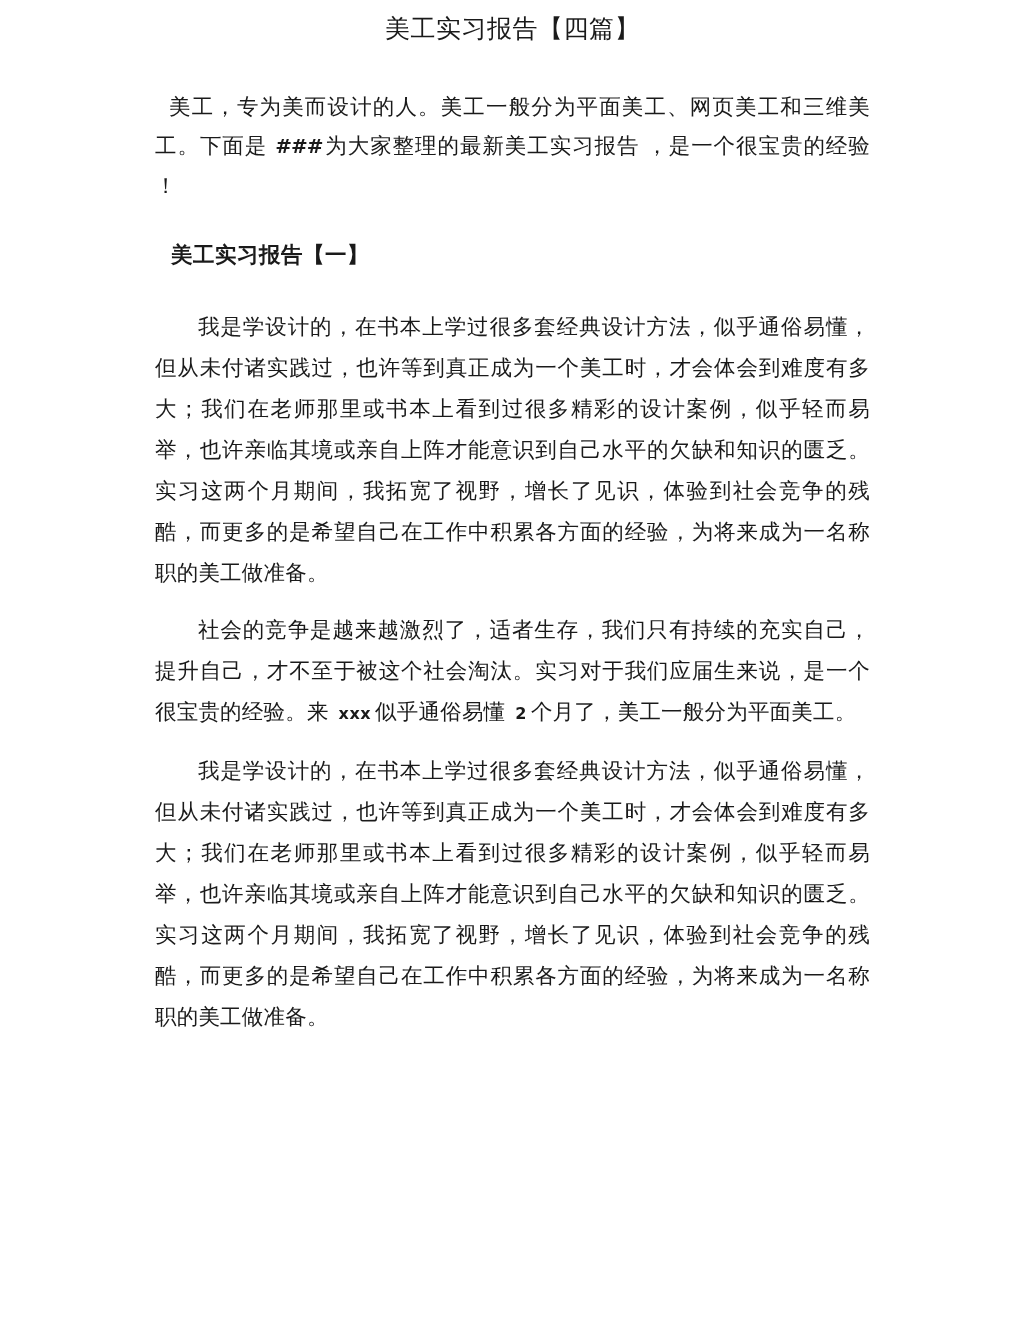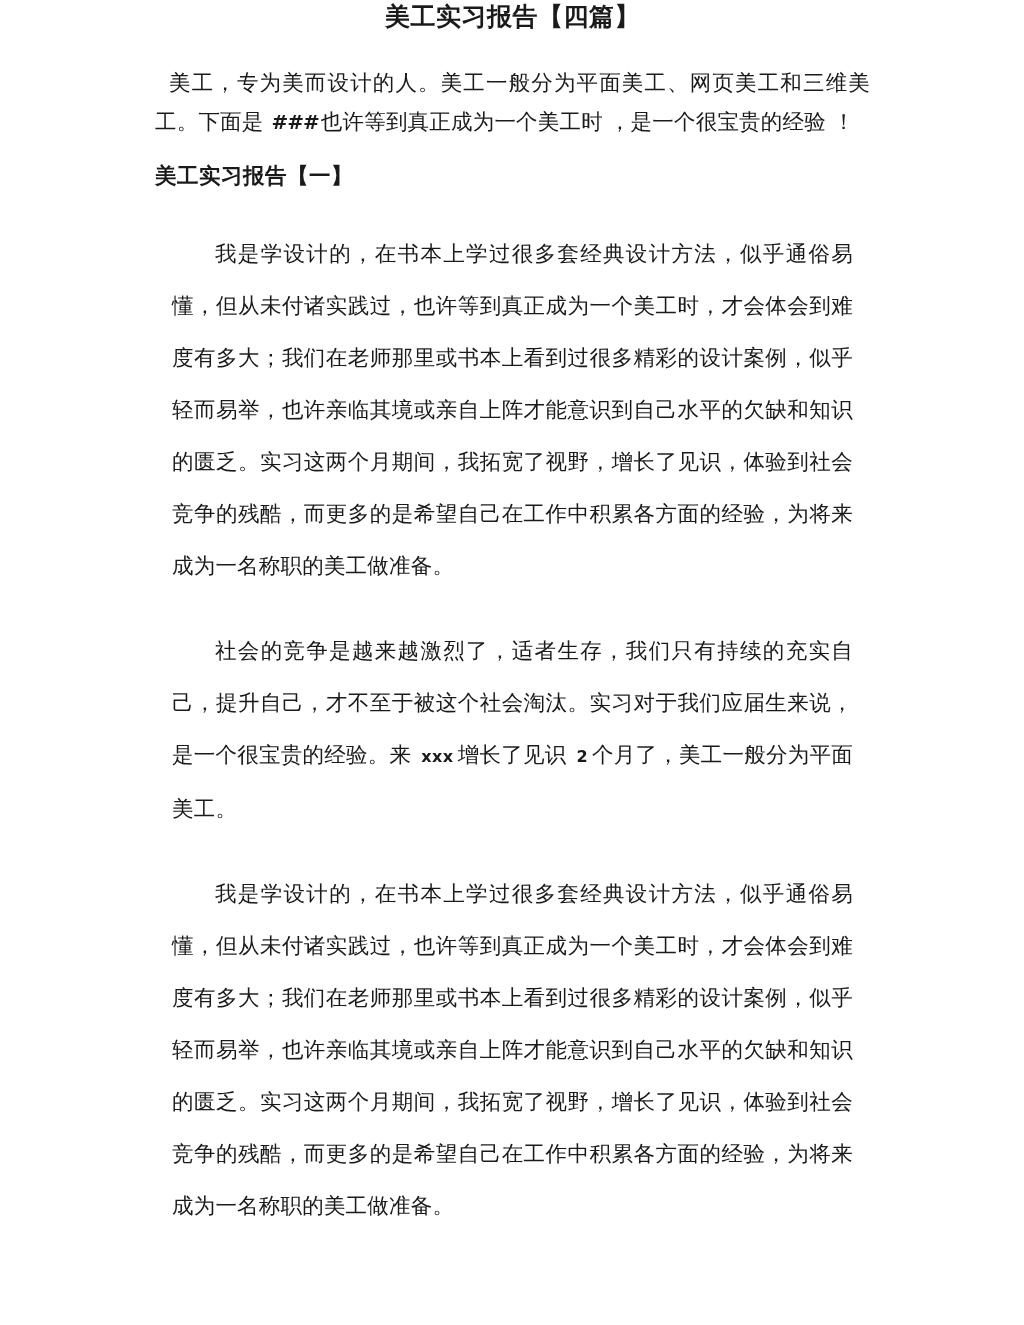--- a/index.html
+++ b/index.html
@@ -31,24 +31,24 @@
   .content {
     position: absolute;
     left: 155px;
     top: 0;
     width: 715px;
   }
 
   
   .doc-title {
     font-size: 25px;
-    font-weight: bold;
+    font-weight: normal;
     text-align: center;
     letter-spacing: 0.5px;
-    margin: 0;
+    margin: 12px;
     line-height: 34px;
     font-family: "DejaVu Serif", "Liberation Serif", serif;
   }
 
   
   .intro-par {
     font-size: 21.5px;
     line-height: 39px;
     margin: 0;
     padding-top: 29px;
@@ -56,30 +56,30 @@
     text-justify: inter-ideograph;
     text-indent: 14px;
     letter-spacing: 0.2px;
   }
 
   
   .section-heading {
     font-size: 21.5px;
     font-weight: bold;
     line-height: 39px;
-    margin: 0;
+    margin: 16px;
     padding-top: 14px;
     letter-spacing: 0.5px;
   }
 
   
   .body-par {
     font-size: 21.5px;
-    line-height: 52px;
-    margin: 17px;
+    line-height: 41px;
+    margin: 0;
     padding-top: 16px;
     text-indent: 43px;
     text-align: justify;
     text-justify: inter-ideograph;
     letter-spacing: 0.2px;
   }
   .body-par:first-of-type {
     padding-top: 18px;
   }
 
@@ -101,26 +101,26 @@
   .spacer-thin { display: inline-block; width: 6px; }
 </style>
 </head>
 <body>
 
 <div class="page">
   <div class="content">
 
     <h1 class="doc-title">美工实习报告【四篇】</h1>
 
-    <p class="intro-par"><span>美工，专为美而设计的人。美工一般分为平面美工、网页美工和三维美工。下面是</span><span class="spacer-thin"></span><span class="hash-bold">###</span><span>也许等到真正成为一个美工时</span><span class="spacer-thin"></span><span>，是一个很宝贵的经验 ！</span></p>
+    <p class="intro-par"><span>美工，专为美而设计的人。美工一般分为平面美工、网页美工和三维美工。下面是</span><span class="spacer-thin"></span><span class="hash-bold">###</span><span>为大家整理的最新美工实习报告</span><span class="spacer-thin"></span><span>，是一个很宝贵的经验 ！</span></p>
 
     <h2 class="section-heading">美工实习报告【一】</h2>
 
     <p class="body-par">我是学设计的，在书本上学过很多套经典设计方法，似乎通俗易懂，但从未付诸实践过，也许等到真正成为一个美工时，才会体会到难度有多大；我们在老师那里或书本上看到过很多精彩的设计案例，似乎轻而易举，也许亲临其境或亲自上阵才能意识到自己水平的欠缺和知识的匮乏。实习这两个月期间，我拓宽了视野，增长了见识，体验到社会竞争的残酷，而更多的是希望自己在工作中积累各方面的经验，为将来成为一名称职的美工做准备。</p>
 
 
-    <p class="body-par"><span>社会的竞争是越来越激烈了，适者生存，我们只有持续的充实自己，提升自己，才不至于被这个社会淘汰。实习对于我们应届生来说，是一个很宝贵的经验。来</span><span class="spacer-thin"></span><span class="latin-bold">xxx</span><span>增长了见识</span><span class="spacer-thin"></span><span class="latin-bold">2</span><span>个月了，美工一般分为平面美工。</span></p>
+    <p class="body-par"><span>社会的竞争是越来越激烈了，适者生存，我们只有持续的充实自己，提升自己，才不至于被这个社会淘汰。实习对于我们应届生来说，是一个很宝贵的经验。来</span><span class="spacer-thin"></span><span class="latin-bold">xxx</span><span>似乎通俗易懂</span><span class="spacer-thin"></span><span class="latin-bold">2</span><span>个月了，美工一般分为平面美工。</span></p>
 
     <p class="body-par">我是学设计的，在书本上学过很多套经典设计方法，似乎通俗易懂，但从未付诸实践过，也许等到真正成为一个美工时，才会体会到难度有多大；我们在老师那里或书本上看到过很多精彩的设计案例，似乎轻而易举，也许亲临其境或亲自上阵才能意识到自己水平的欠缺和知识的匮乏。实习这两个月期间，我拓宽了视野，增长了见识，体验到社会竞争的残酷，而更多的是希望自己在工作中积累各方面的经验，为将来成为一名称职的美工做准备。</p>
 
 
   </div>
 </div>
 
 </body></html>

